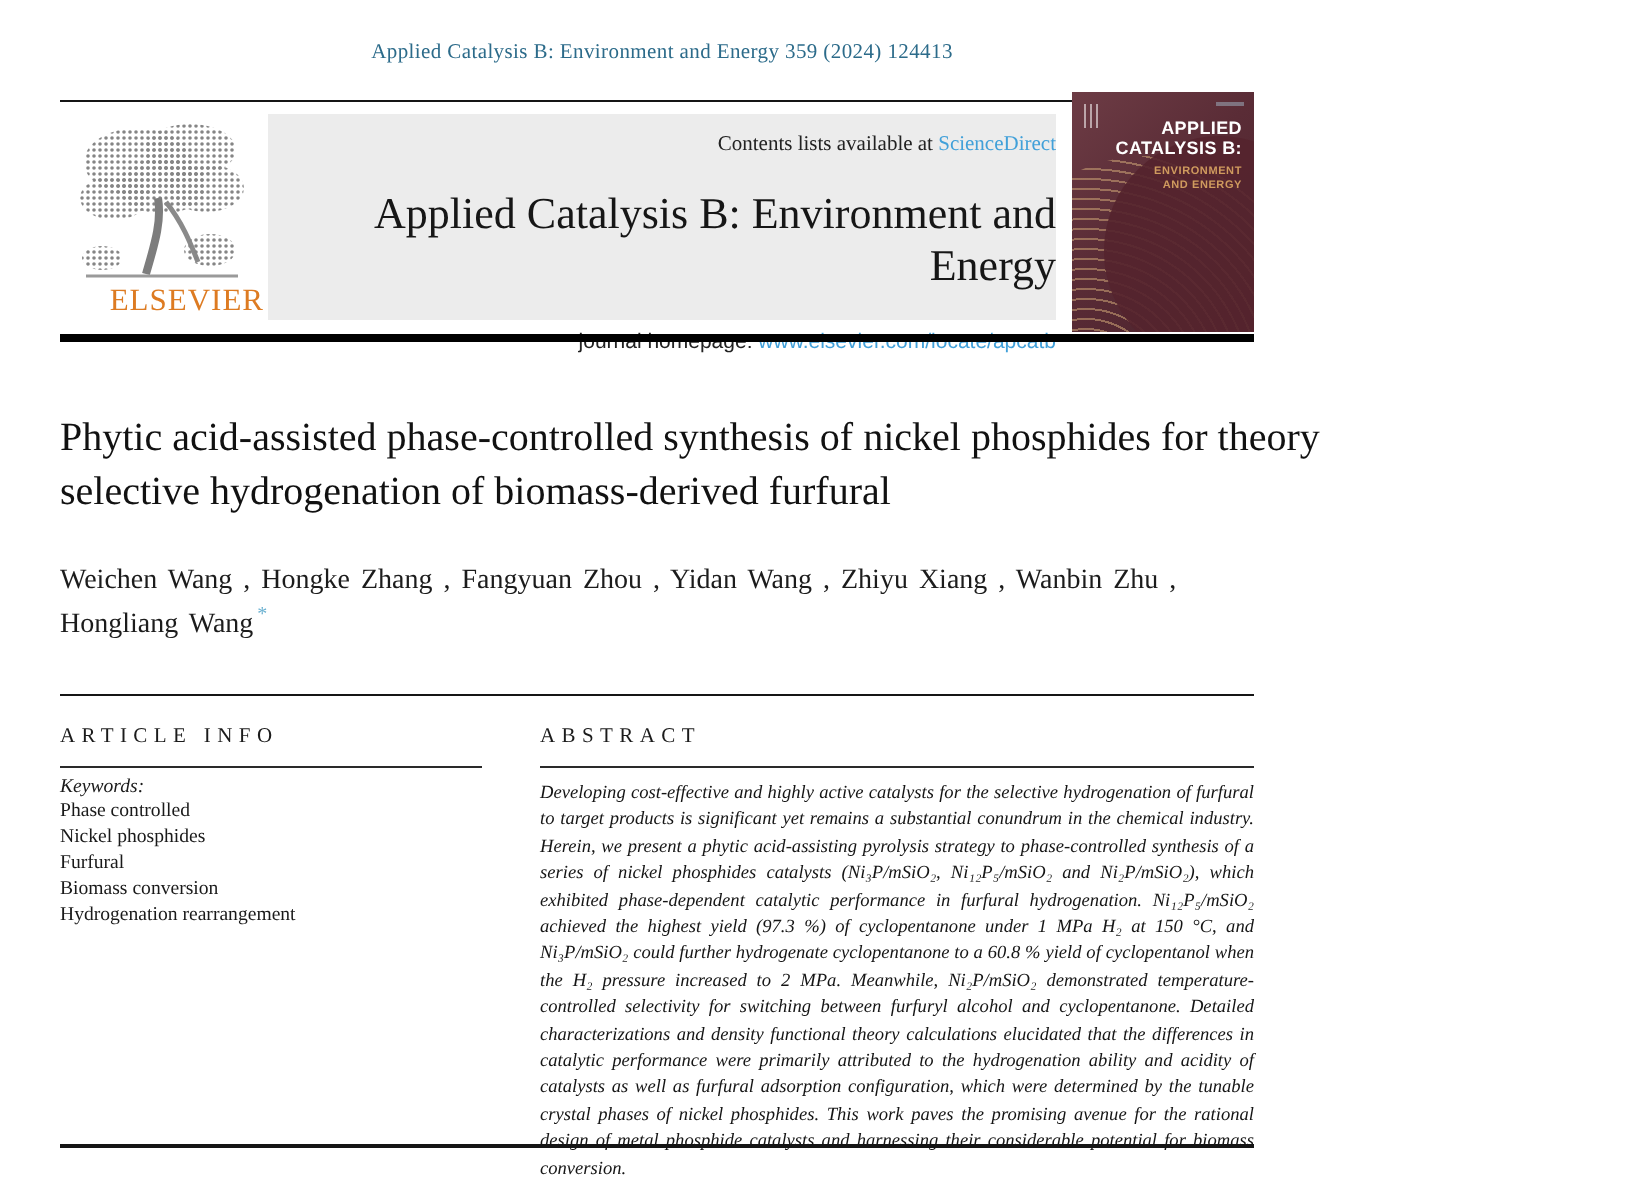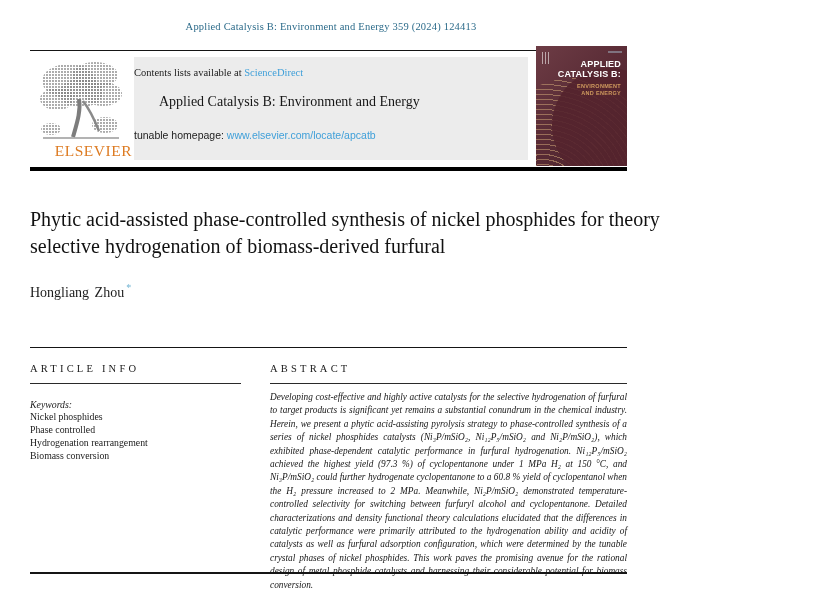--- a/index.html
+++ b/index.html
@@ -12,24 +12,24 @@
 
   
   .rule { position:absolute; left:30px; right:35px; background:#151515; }
   .rule-top { top:50px; height:1px; }
   .rule-thick { top:167px; height:4px; background:#000; }
   .rule-mid { top:347px; height:1px; }
   .rule-bottom { top:572px; height:2px; }
 
   
   .banner { position:absolute; top:51px; left:30px; right:35px; height:116px; }
-  .banner-gray { position:absolute; left:104px; right:99px; top:6px; bottom:7px; background:#ececec; text-align:left; }
+  .banner-gray { position:absolute; left:104px; right:99px; top:6px; bottom:7px; background:#ececec; text-align:right; }
   .contents-line { margin-top:10px; font-size:10.5px; color:#222; }
   .link { color:#41a0d9; text-decoration:none; cursor:pointer; }
-  .journal-title { margin-top:16px; font-size:14px; color:#161616;padding-left:25px; }
+  .journal-title { margin-top:16px; font-size:22px; color:#161616;padding-left:25px; }
   .homepage-line { margin-top:19px; font-size:10.5px; font-family:"Liberation Sans","DejaVu Sans",sans-serif; color:#222; }
 
   
   .logo { position:absolute; left:0; top:8px; width:102px; height:108px; text-align:right; }
   .logo svg { display:block; margin:0 auto; }
   .logo-text { font-size:15.5px; color:#dd7b22; letter-spacing:.5px; margin-top:-1px; font-family:"Liberation Serif",serif; }
 
   
   .cover { position:absolute; right:0; top:-5px; width:91px; height:120px; background:#000000; overflow:hidden;
            box-shadow:0 0 0 1px #4a222c inset; }
@@ -52,21 +52,21 @@
   .authors { position:absolute; top:281px; left:30px; width:748px; font-size:14px; color:#1c1c1c; line-height:1.45; word-spacing:2px; }
   .authors .marker { color:#6fb3d2; font-size:10px; vertical-align:super; margin-left:2px; }
   .affiliation { position:absolute; top:323px; left:30px; right:60px; font-style:italic; font-size:10px; color:#222; }
 
   
   .columns { position:absolute; top:363px; left:30px; right:35px; display:flex; gap:29px; }
   .col-left { width:211px; flex:0 0 211px; }
   .col-right { flex:1; }
   .sec-heading { font-size:10.5px; letter-spacing:3.2px; color:#1b1b1b; }
   .sec-underline { height:1px; background:#2a2a2a; margin-top:9px; }
-  .keywords-label { font-style:italic; font-size:9.8px; margin-top:15px; }
+  .keywords-label { font-style:italic; font-size:9.8px; margin-top:4px; }
   .keyword { font-size:9.8px; line-height:13px; }
   .abstract-text { margin-top:7px; font-size:9.3px; line-height:13.4px; text-align:justify; color:#151515;font-style:italic; }
 </style>
 </head>
 <body>
 
 <div class="page">
 
   <div class="citation">Applied Catalysis B: Environment and Energy 359 (2024) 124413</div>
 
@@ -96,21 +96,21 @@
       </span>
       <div class="logo-text">ELSEVIER</div>
     </div>
 
     <div class="banner-gray">
       <div class="contents-line">
         <span>Contents lists available at </span><span class="link">ScienceDirect</span>
       </div>
       <div class="journal-title">Applied Catalysis B: Environment and Energy</div>
       <div class="homepage-line">
-        <span>tunable homepage: </span><span class="link">www.elsevier.com/locate/apcatb</span>
+        <span>journal homepage: </span><span class="link">www.elsevier.com/locate/apcatb</span>
       </div>
     </div>
 
     <div class="cover">
       <div class="cover-grad"></div>
       <div class="cover-waves"></div>
       <div class="cover-circle"></div>
       <div class="cover-emblem"></div>
       <div class="cover-dash"></div>
       <div class="cover-text">
@@ -120,35 +120,37 @@
         <div class="cover-sub" style="margin-top:0;">AND ENERGY</div>
       </div>
     </div>
   </div>
 
   <div class="rule rule-thick"></div>
 
   <h1 class="title" style="margin:0; font-weight:normal;">Phytic acid-assisted phase-controlled synthesis of nickel phosphides for theory selective hydrogenation of biomass-derived furfural</h1>
 
   <div class="authors">
-    <span><span>Hongliang Zhou</span><span class="marker">*</span></span>
+    <span style="display:block;">Weichen Wang , Hongke Zhang , Fangyuan Zhou , Yidan Wang , Zhiyu Xiang , Wanbin Zhu ,</span>
+    <span><span>Hongliang Wang</span><span class="marker">*</span></span>
   </div>
 
 
   <div class="rule rule-mid"></div>
 
   <div class="columns">
     <div class="col-left">
       <div class="sec-heading">ARTICLE INFO</div>
       <div class="sec-underline"></div>
       <div class="keywords-label">Keywords:</div>
+      <div class="keyword">Phase controlled</div>
       <div class="keyword">Nickel phosphides</div>
-      <div class="keyword">Phase controlled</div>
+      <div class="keyword">Furfural</div>
+      <div class="keyword">Biomass conversion</div>
       <div class="keyword">Hydrogenation rearrangement</div>
-      <div class="keyword">Biomass conversion</div>
     </div>
     <div class="col-right">
       <div class="sec-heading">ABSTRACT</div>
       <div class="sec-underline"></div>
       <div class="abstract-text">Developing cost-effective and highly active catalysts for the selective hydrogenation of furfural to target products is significant yet remains a substantial conundrum in the chemical industry. Herein, we present a phytic acid-assisting pyrolysis strategy to phase-controlled synthesis of a series of nickel phosphides catalysts (Ni₃P/mSiO₂, Ni₁₂P₅/mSiO₂ and Ni₂P/mSiO₂), which exhibited phase-dependent catalytic performance in furfural hydrogenation. Ni₁₂P₅/mSiO₂ achieved the highest yield (97.3 %) of cyclopentanone under 1 MPa H₂ at 150 °C, and Ni₃P/mSiO₂ could further hydrogenate cyclopentanone to a 60.8 % yield of cyclopentanol when the H₂ pressure increased to 2 MPa. Meanwhile, Ni₂P/mSiO₂ demonstrated temperature-controlled selectivity for switching between furfuryl alcohol and cyclopentanone. Detailed characterizations and density functional theory calculations elucidated that the differences in catalytic performance were primarily attributed to the hydrogenation ability and acidity of catalysts as well as furfural adsorption configuration, which were determined by the tunable crystal phases of nickel phosphides. This work paves the promising avenue for the rational design of metal phosphide catalysts and harnessing their considerable potential for biomass conversion.</div>
     </div>
   </div>
 
   <div class="rule rule-bottom"></div>
 

